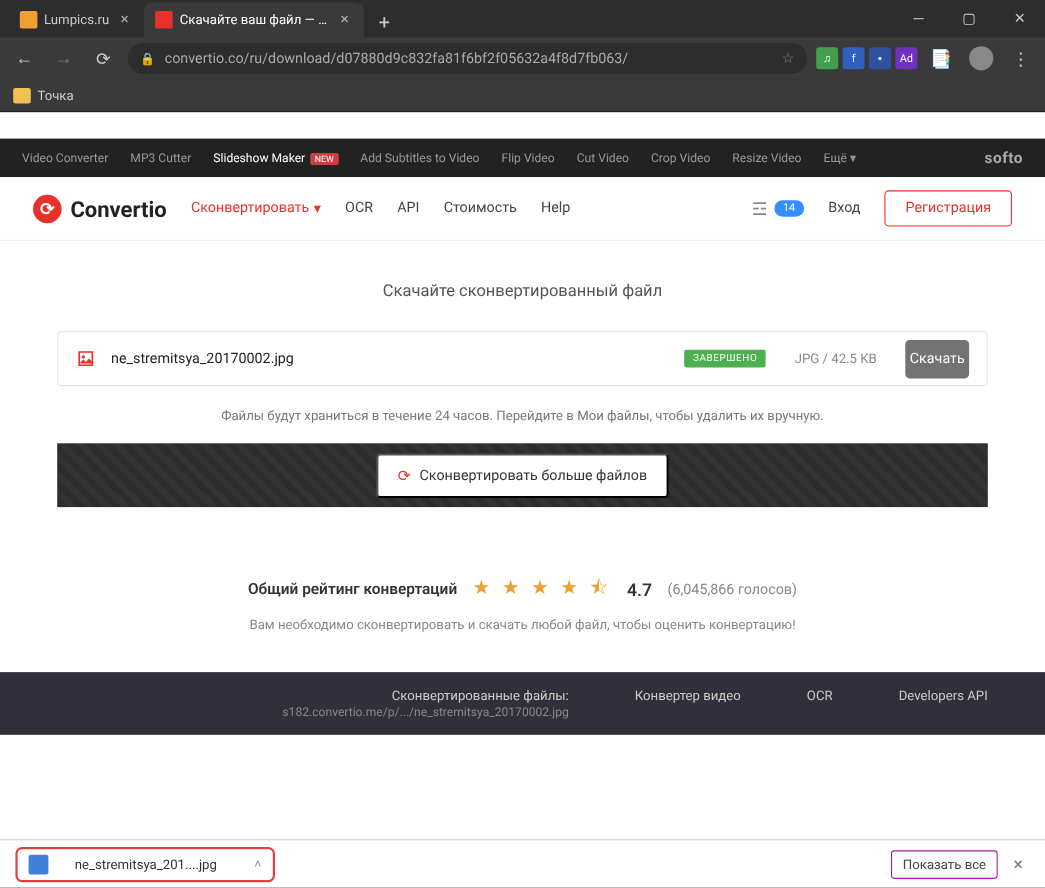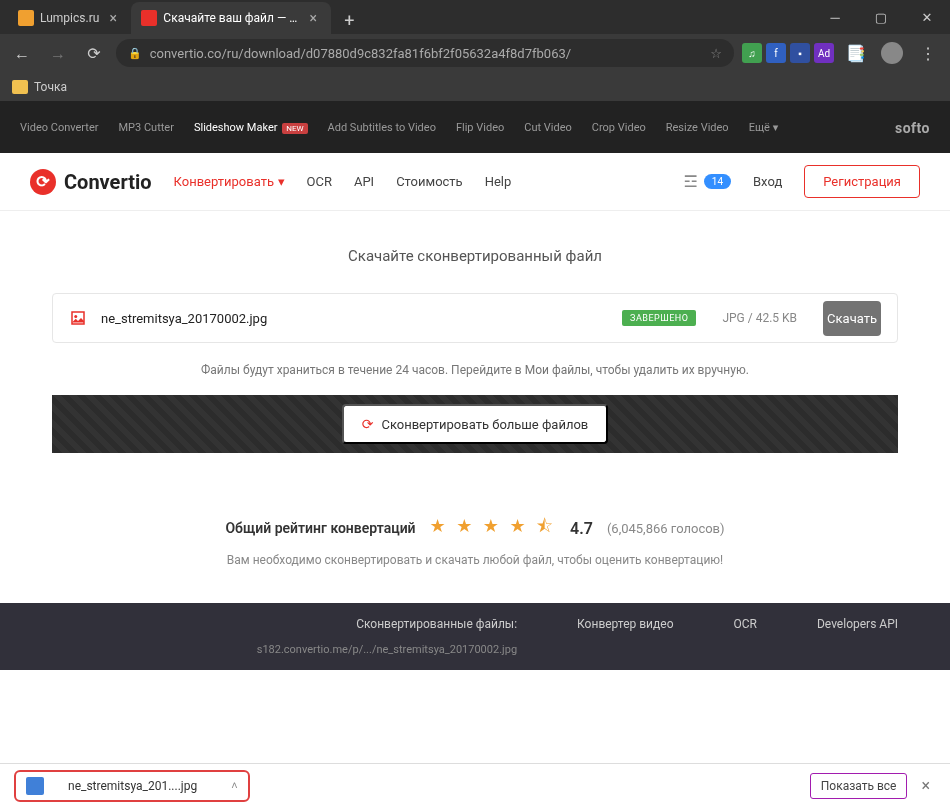--- a/index.html
+++ b/index.html
@@ -17,21 +17,21 @@
 .addrbar { height: 38px; background: #3a3a3a; display: flex; align-items: center; padding: 0 8px; gap: 8px; }
 .navbtn { width: 28px; height: 28px; display: flex; align-items: center; justify-content: center; color: #ccc; font-size: 16px; }
 .urlbox { flex: 1; height: 28px; background: #2d2d2d; border-radius: 14px; display: flex; align-items: center; padding: 0 12px; gap: 8px; color: #aaa; font-size: 13px; }
 .urlbox .lock { font-size: 11px; }
 .urlbox .url { flex: 1; overflow: hidden; white-space: nowrap; }
 .addr-icons { display: flex; gap: 4px; }
 .addr-icon { width: 20px; height: 20px; border-radius: 3px; display: flex; align-items: center; justify-content: center; font-size: 10px; color: #fff; }
 .bookbar { height: 30px; background: #3a3a3a; display: flex; align-items: center; padding: 0 12px; gap: 6px; font-size: 12px; color: #ccc; border-bottom: 1px solid #222; }
 .bookbar .folder { width: 16px; height: 14px; background: #f0c050; border-radius: 2px; }
 .page { flex: 1; background: #fff; display: flex; flex-direction: column; overflow: hidden; }
-.toolbar { height: 51px; background: #222; display: flex; align-items: center; padding: 0 20px; gap: 20px; font-size: 11px; color: #999; }
+.toolbar { height: 35px; background: #222; display: flex; align-items: center; padding: 0 20px; gap: 20px; font-size: 11px; color: #999; margin-top: 24px; }
 .toolbar a { color: #999; text-decoration: none; }
 .toolbar a.white { color: #fff; }
 .toolbar .new-badge { background: #c94040; color: #fff; font-size: 8px; padding: 1px 4px; border-radius: 2px; margin-left: 2px; }
 .toolbar .spacer { flex: 1; }
 .softo { color: #aaa; font-weight: bold; font-size: 14px; letter-spacing: 0.5px; }
 .header { height: 58px; background: #fff; border-bottom: 1px solid #eee; display: flex; align-items: center; padding: 0 30px; gap: 22px; }
 .logo { display: flex; align-items: center; gap: 8px; font-size: 20px; font-weight: 700; color: #222; }
 .logo-icon { width: 26px; height: 26px; border-radius: 50%; background: #e9302a; display: flex; align-items: center; justify-content: center; color: #fff; font-weight: bold; font-size: 16px; }
 .nav-item { font-size: 13px; color: #444; display: flex; align-items: center; gap: 4px; }
 .nav-item.red { color: #e9302a; }
@@ -132,21 +132,21 @@
     <div class="spacer"></div>
     <span class="softo">softo</span>
   </div>
 
   <div class="header">
     <div class="logo">
       <div class="logo-icon">⟳</div>
       <span>Convertio</span>
     </div>
     <div class="nav-item red">
-        <span>Конвертировать</span> 
+        <span>Сконвертировать</span> 
         <span>▾</span>
       </div>
     <div class="nav-item">OCR</div>
     <div class="nav-item">API</div>
     <div class="nav-item">Стоимость</div>
     <div class="nav-item">Help</div>
     <div class="hspacer"></div>
     <div class="badge-pill">
       <span class="layers-icon">☲</span>
       <span class="pill">14</span>
@@ -185,21 +185,21 @@
       <span class="rating-label">Общий рейтинг конвертаций</span>
       <span class="stars">★ ★ ★ ★ ⯪</span>
       <span class="score">4.7</span>
       <span class="count">(6,045,866 голосов)</span>
     </div>
     <div class="rnote">Вам необходимо сконвертировать и скачать любой файл, чтобы оценить конвертацию!</div>
 
     <div class="footer">
       <div class="l">
         <div>Сконвертированные файлы:</div>
-        <div style="font-size:11px;margin-top:12px;color:#888">s182.convertio.me/p/.../ne_stremitsya_20170002.jpg</div>
+        <div style="font-size:11px;margin-top:2px;color:#888">s182.convertio.me/p/.../ne_stremitsya_20170002.jpg</div>
       </div>
       <div>Конвертер видео</div>
       <div>OCR</div>
       <div>Developers API</div>
     </div>
   </div>
 </div>
 
 <div class="dlbar">
   <div class="dlitem">

